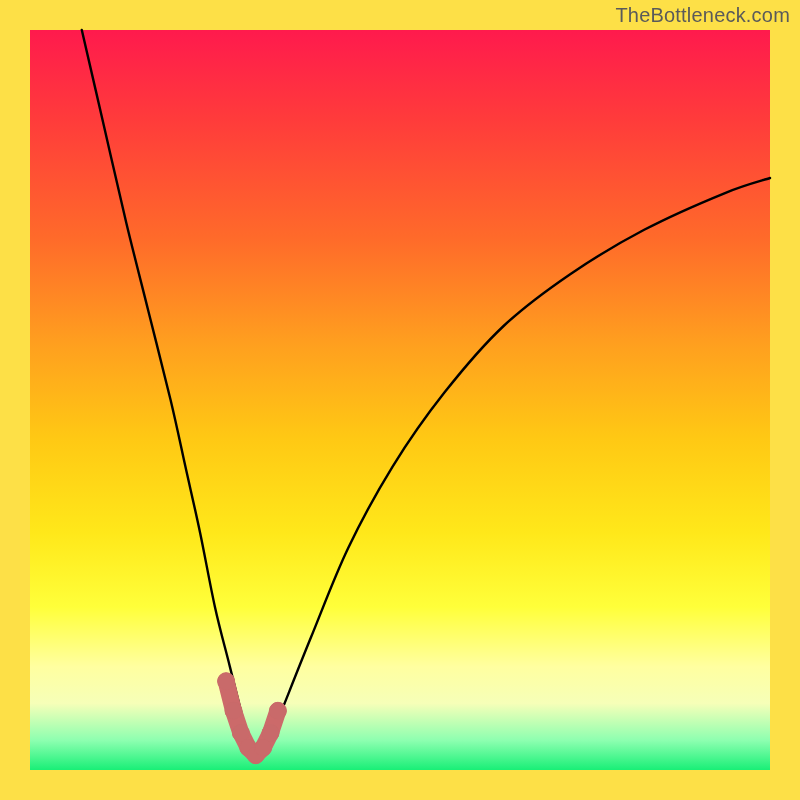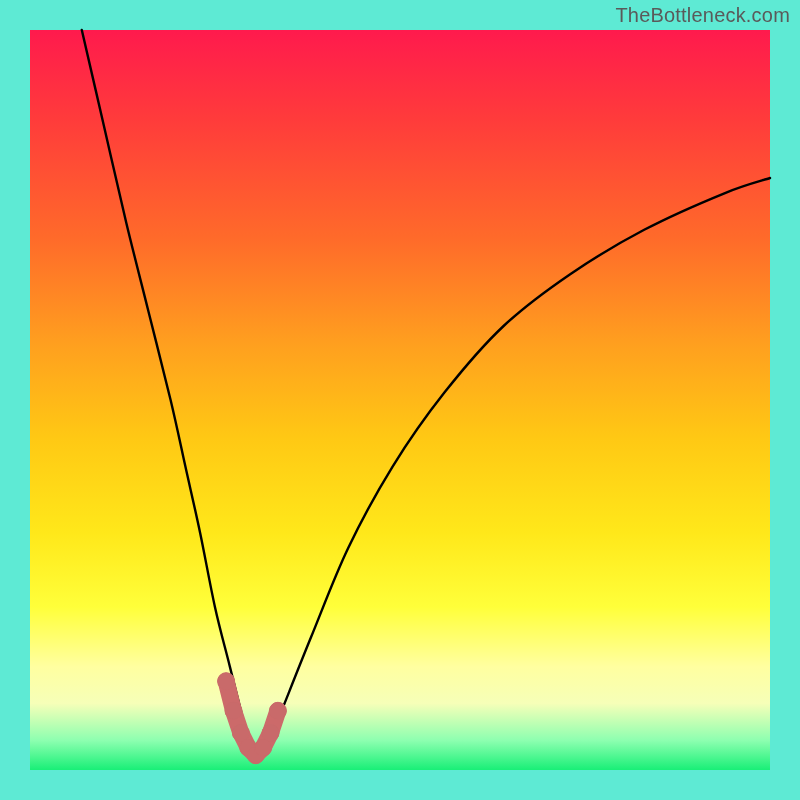--- a/index.html
+++ b/index.html
@@ -9,21 +9,21 @@
     height: 800px;
     background: #000;
     font-family: Arial, Helvetica, sans-serif;
     overflow: hidden;
   }
   .frame {
     position: absolute;
     left: 0; top: 0;
     width: 800px;
     height: 800px;
-    background: #5eead4;
+    background: #fde047;
   }
   .plot-area {
     position: absolute;
     left: 30px;
     top: 30px;
     width: 740px;
     height: 740px;
     
     background: linear-gradient(to bottom,
       #ff1a4d 0%,

